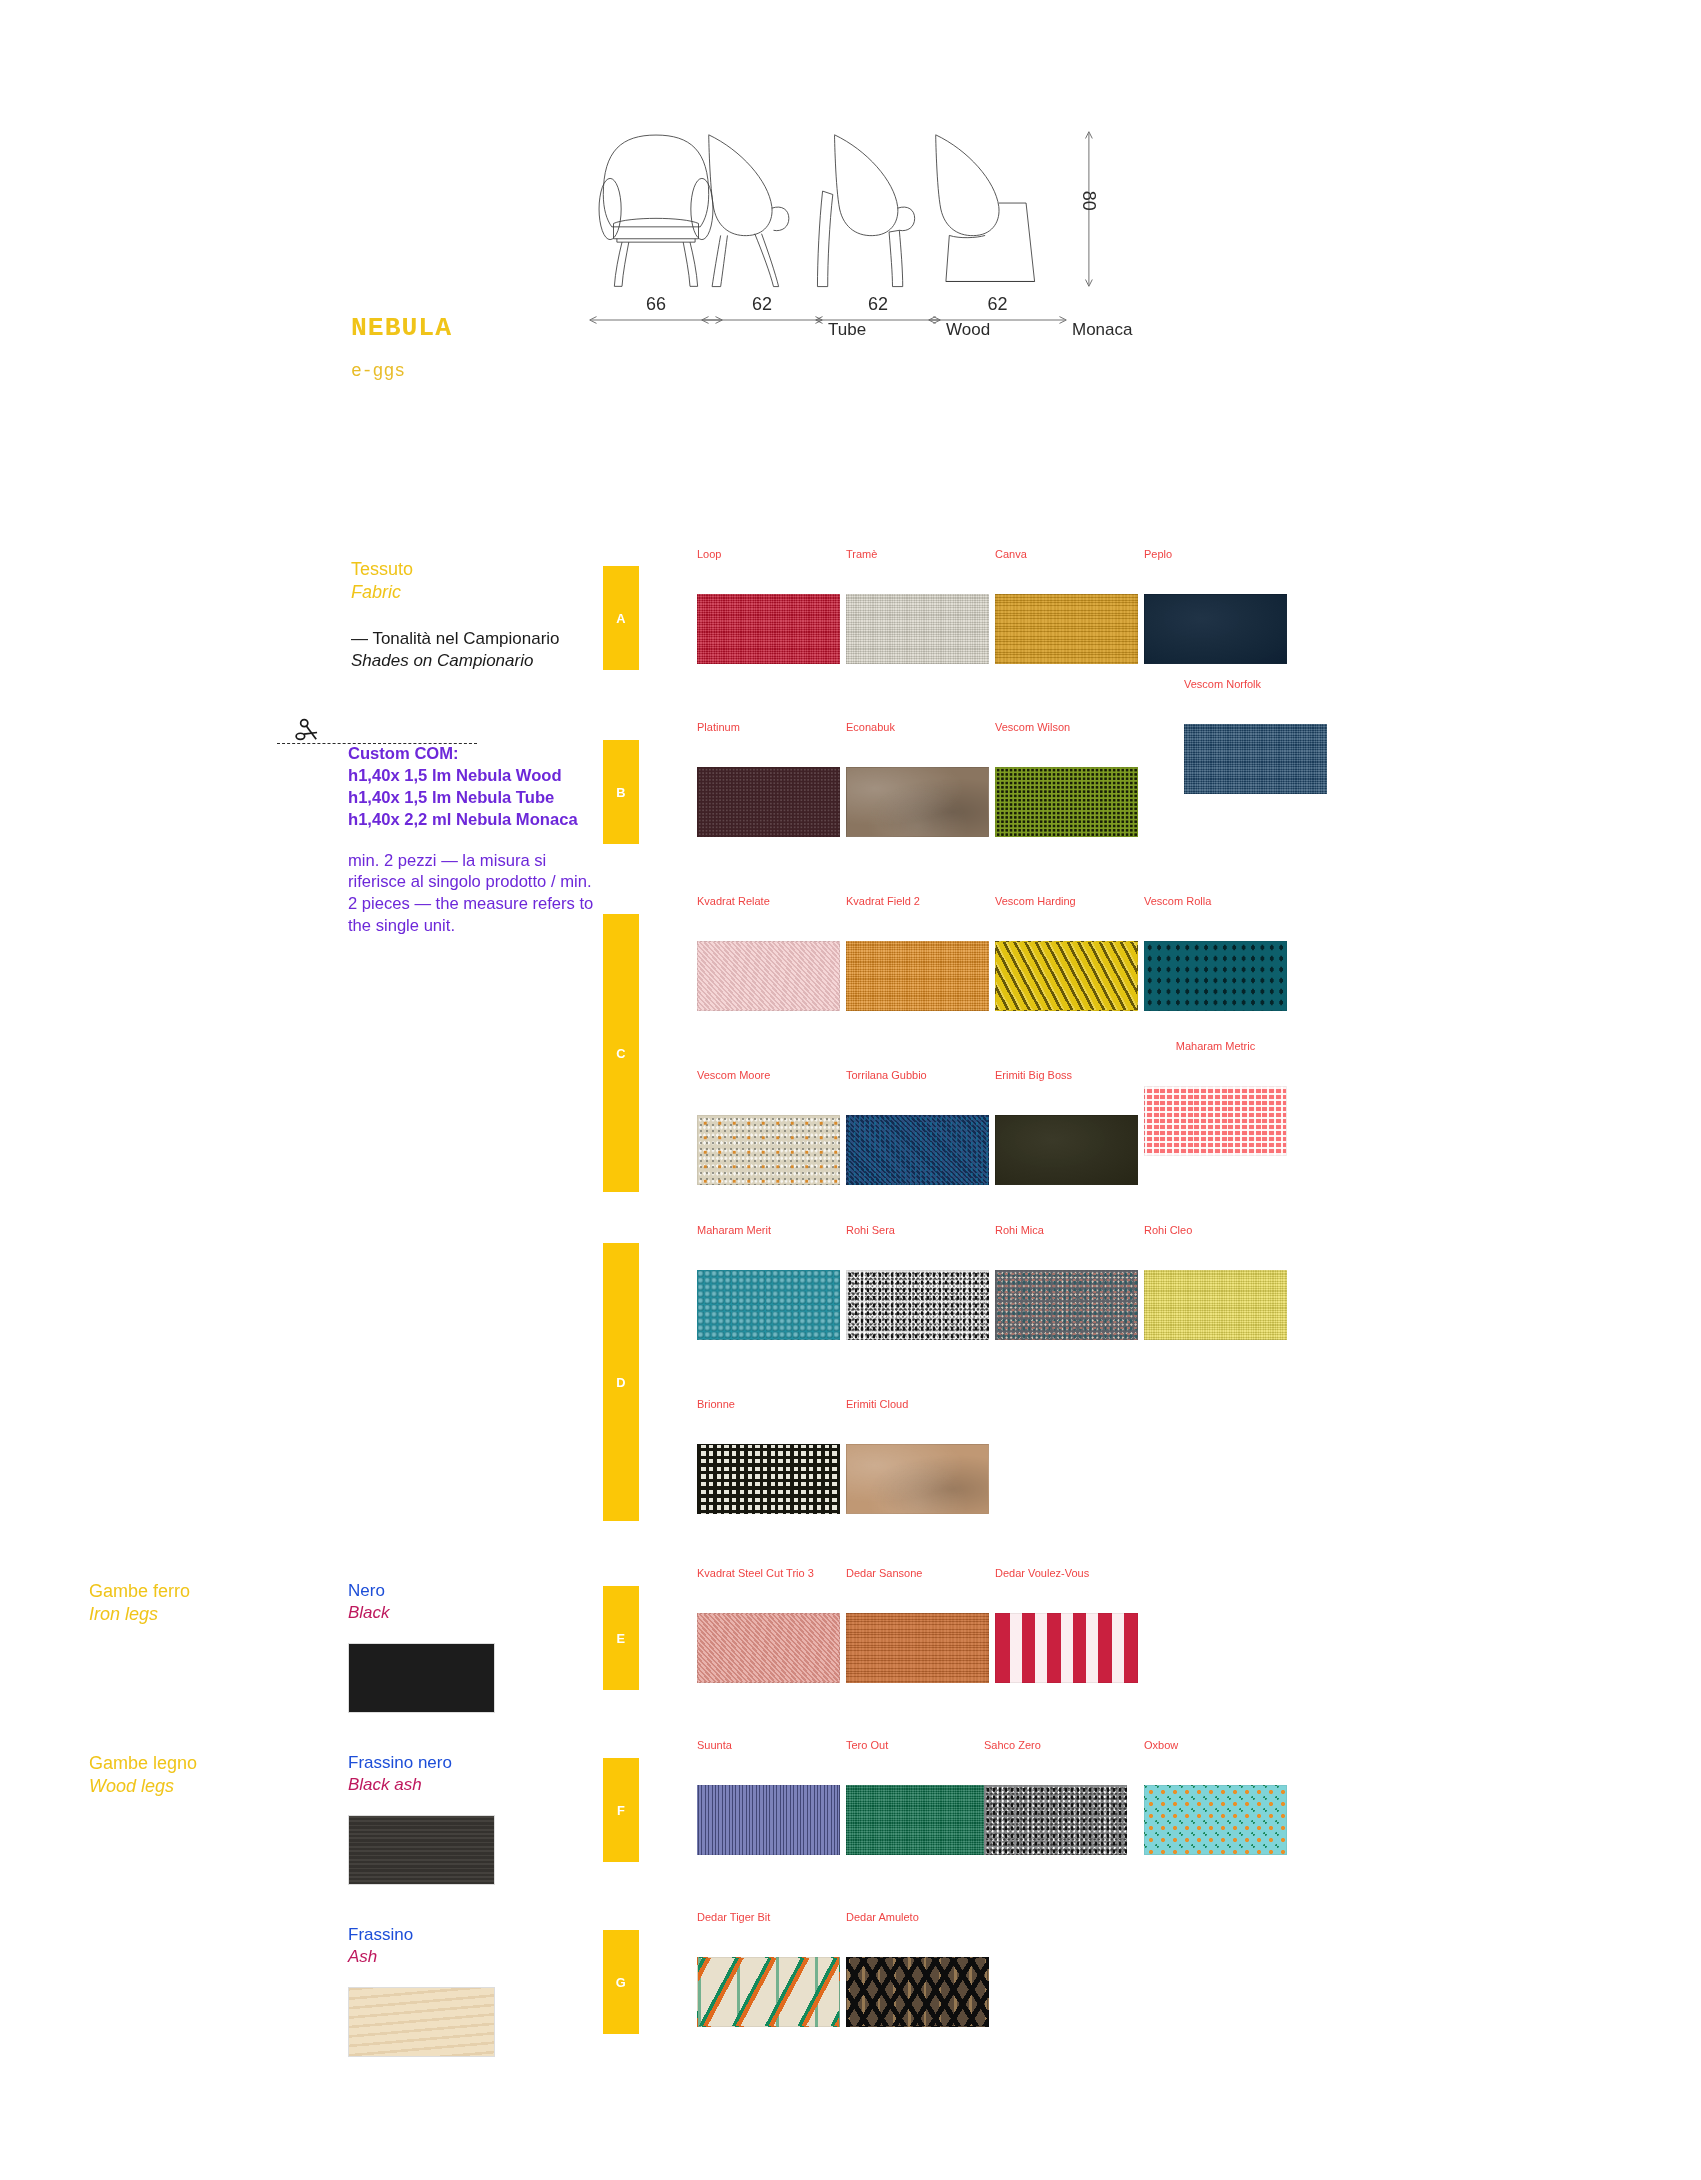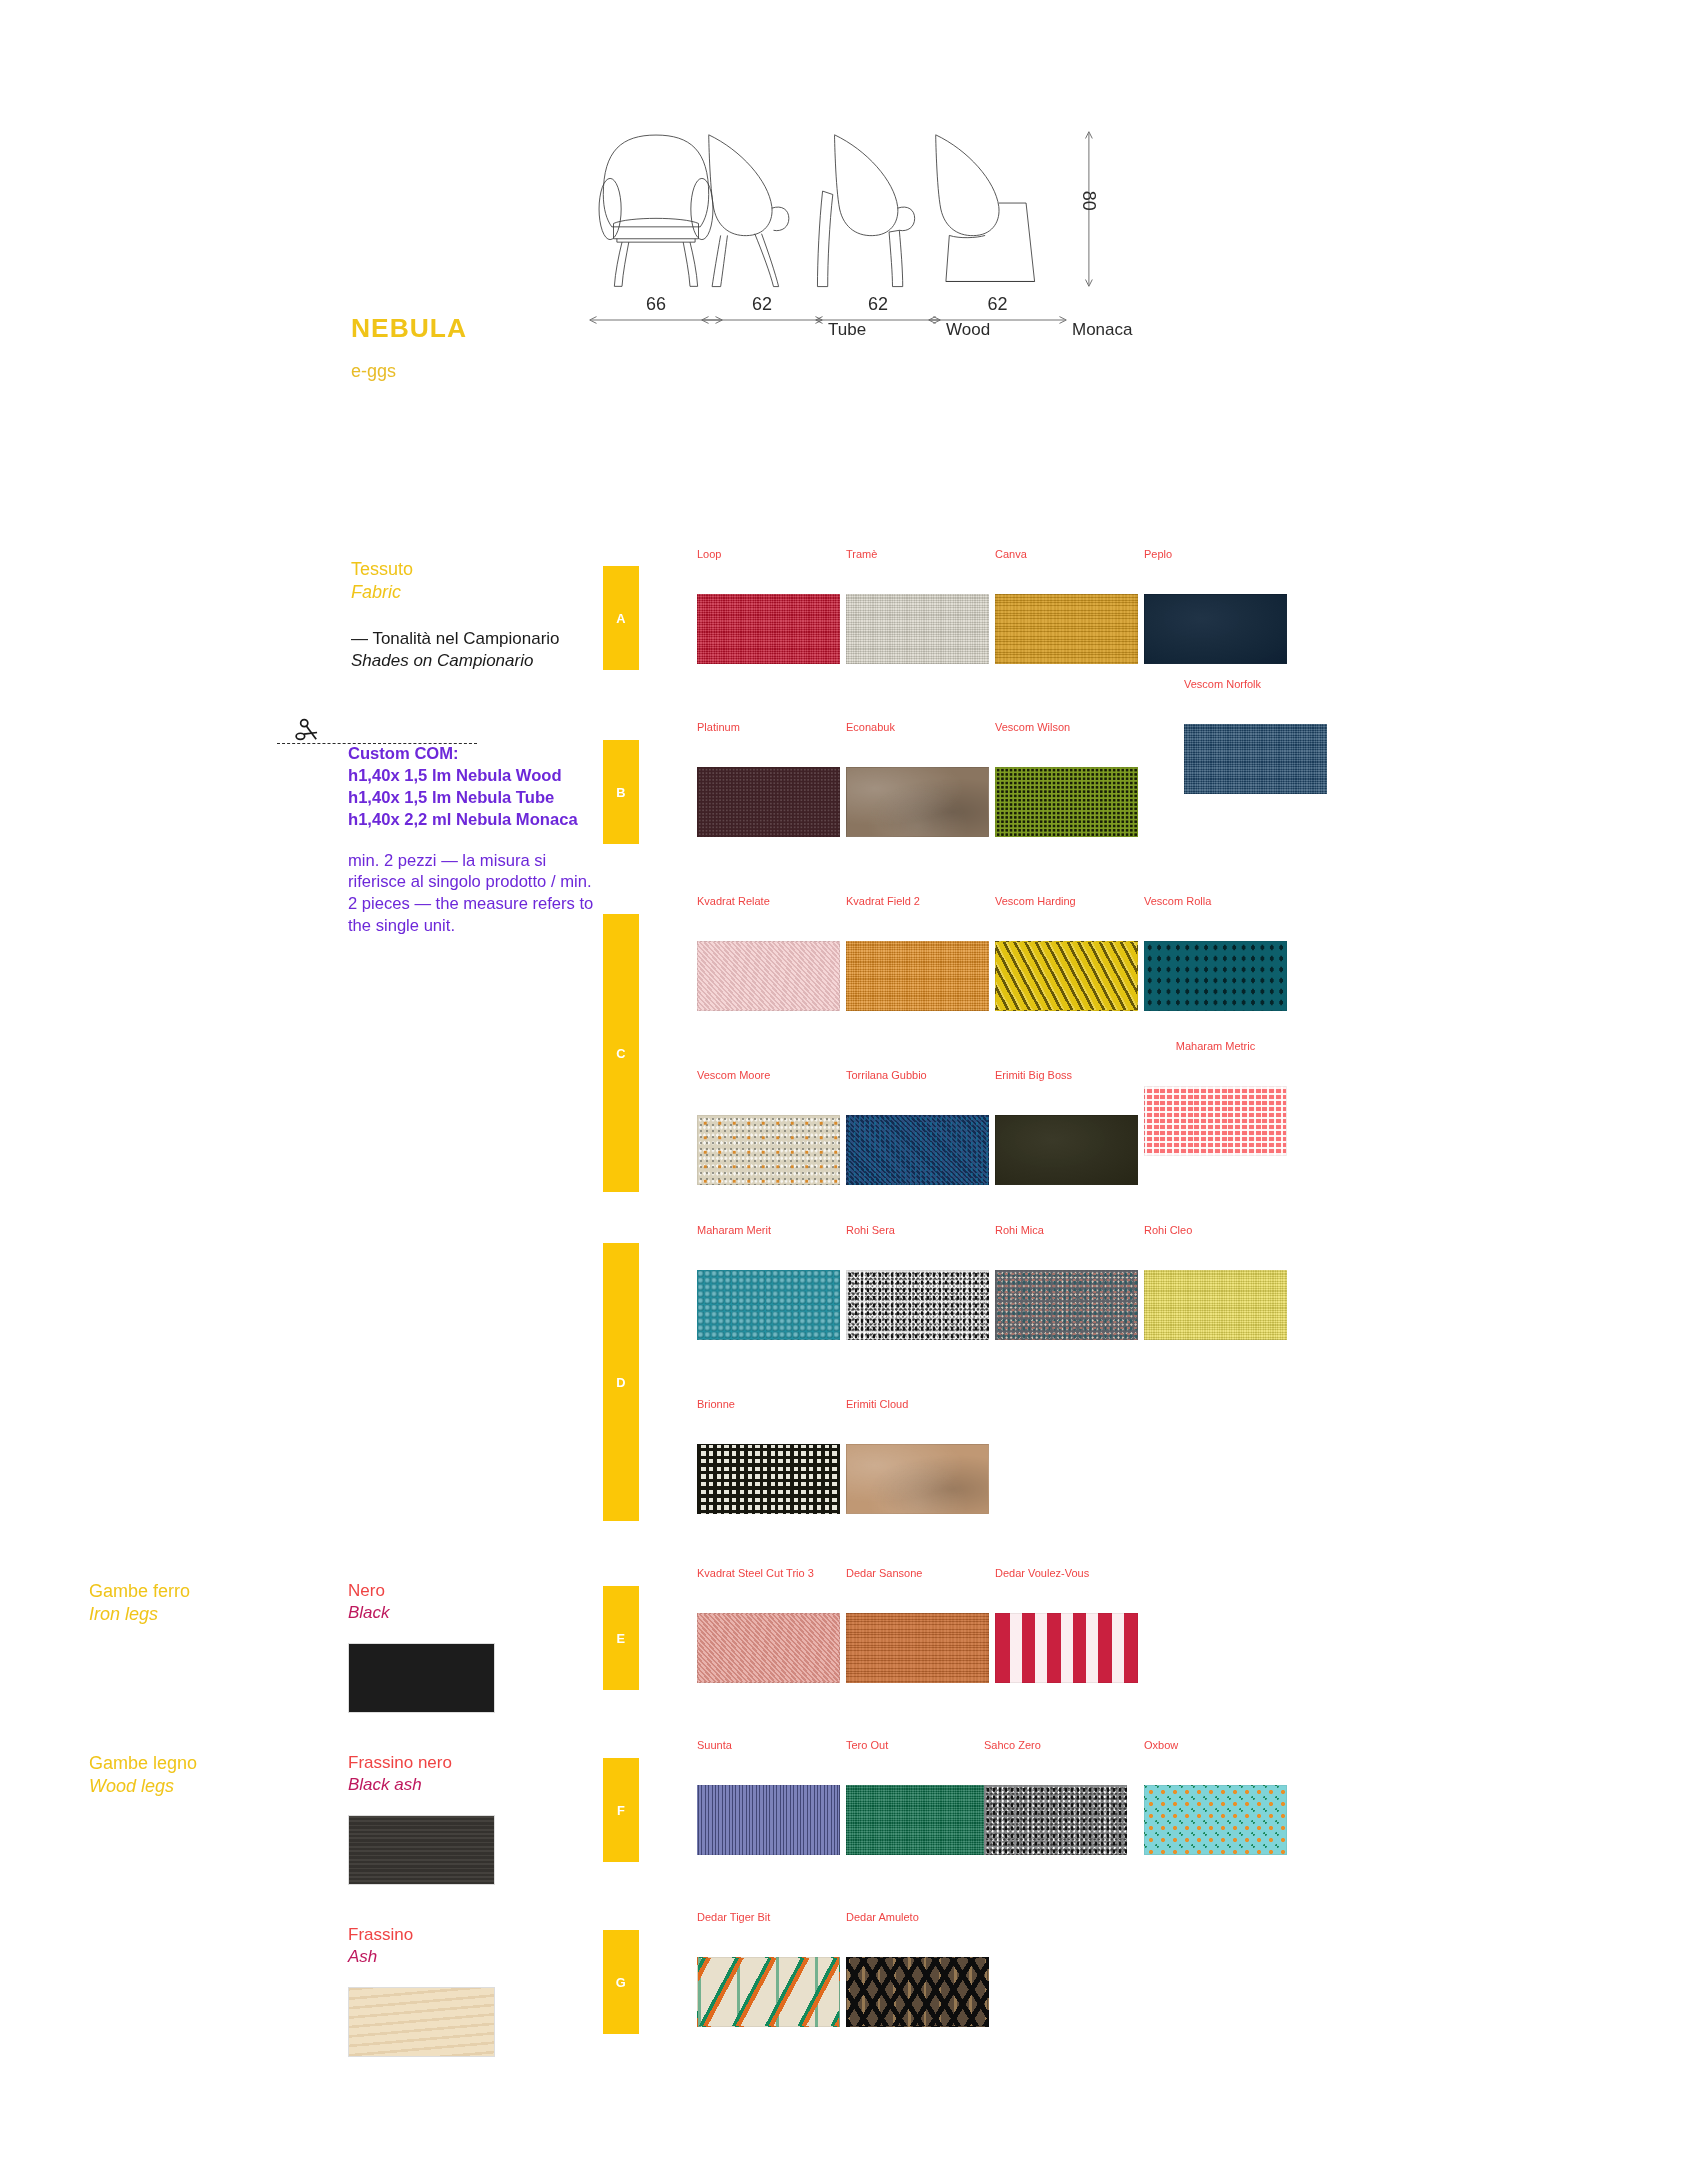--- a/index.html
+++ b/index.html
@@ -17,21 +17,21 @@
   
   #drawings{left:588px;top:128px;width:690px;height:256px;}
   .chair-svg{display:block;}
   .dim-label{
     font-size:18px;color:#2b2b2b;text-align:center;
     font-family:"Liberation Sans", sans-serif;
   }
   .dim-name{font-size:17px;color:#2b2b2b;}
 
   
-  #title{left:351px;top:315px;}
+  #title{left:351px;top:315px;font-family:Liberation Mono, monospace;}
   #title .name{
     font-size:26.4px;font-weight:700;letter-spacing:1px;
     color:#f0c419;line-height:1;
   }
   #title .designer{
     margin-top:20.4px;font-size:18px;color:#e8bc28;line-height:1;
   }
 
   
   #fabric-head{left:351px;top:558px;}
@@ -55,21 +55,21 @@
   #customcom p{margin:0;font-size:16.6px;line-height:1.32;color:#6d28d9;}
   #customcom .gap{height:19px;}
   #customcom .bold{font-weight:600;}
 
   
   #legs-iron-cat{left:89px;top:1580px;}
   #legs-wood-cat{left:89px;top:1752px;}
 
   
   .leg-block{position:absolute;width:147px;}
-  .leg-name-it{font-size:17px;color:#ef4444;line-height:1.3;}
+  .leg-name-it{font-size:17px;color:#1d4ed8;line-height:1.3;}
   .leg-name-en{font-size:17px;color:#be185d;font-style:italic;line-height:1.3;}
   .leg-chip{width:147px;height:70px;margin-top:19px;border:0.9px solid #ddd;box-sizing:border-box;}
 
   
   .ybar{
     position:absolute;left:603px;width:36px;
     background:#fbc707;
     color:#ffffff;font-size:12.8px;font-weight:600;
     display:flex;align-items:center;justify-content:center;
     letter-spacing:0.4px;

